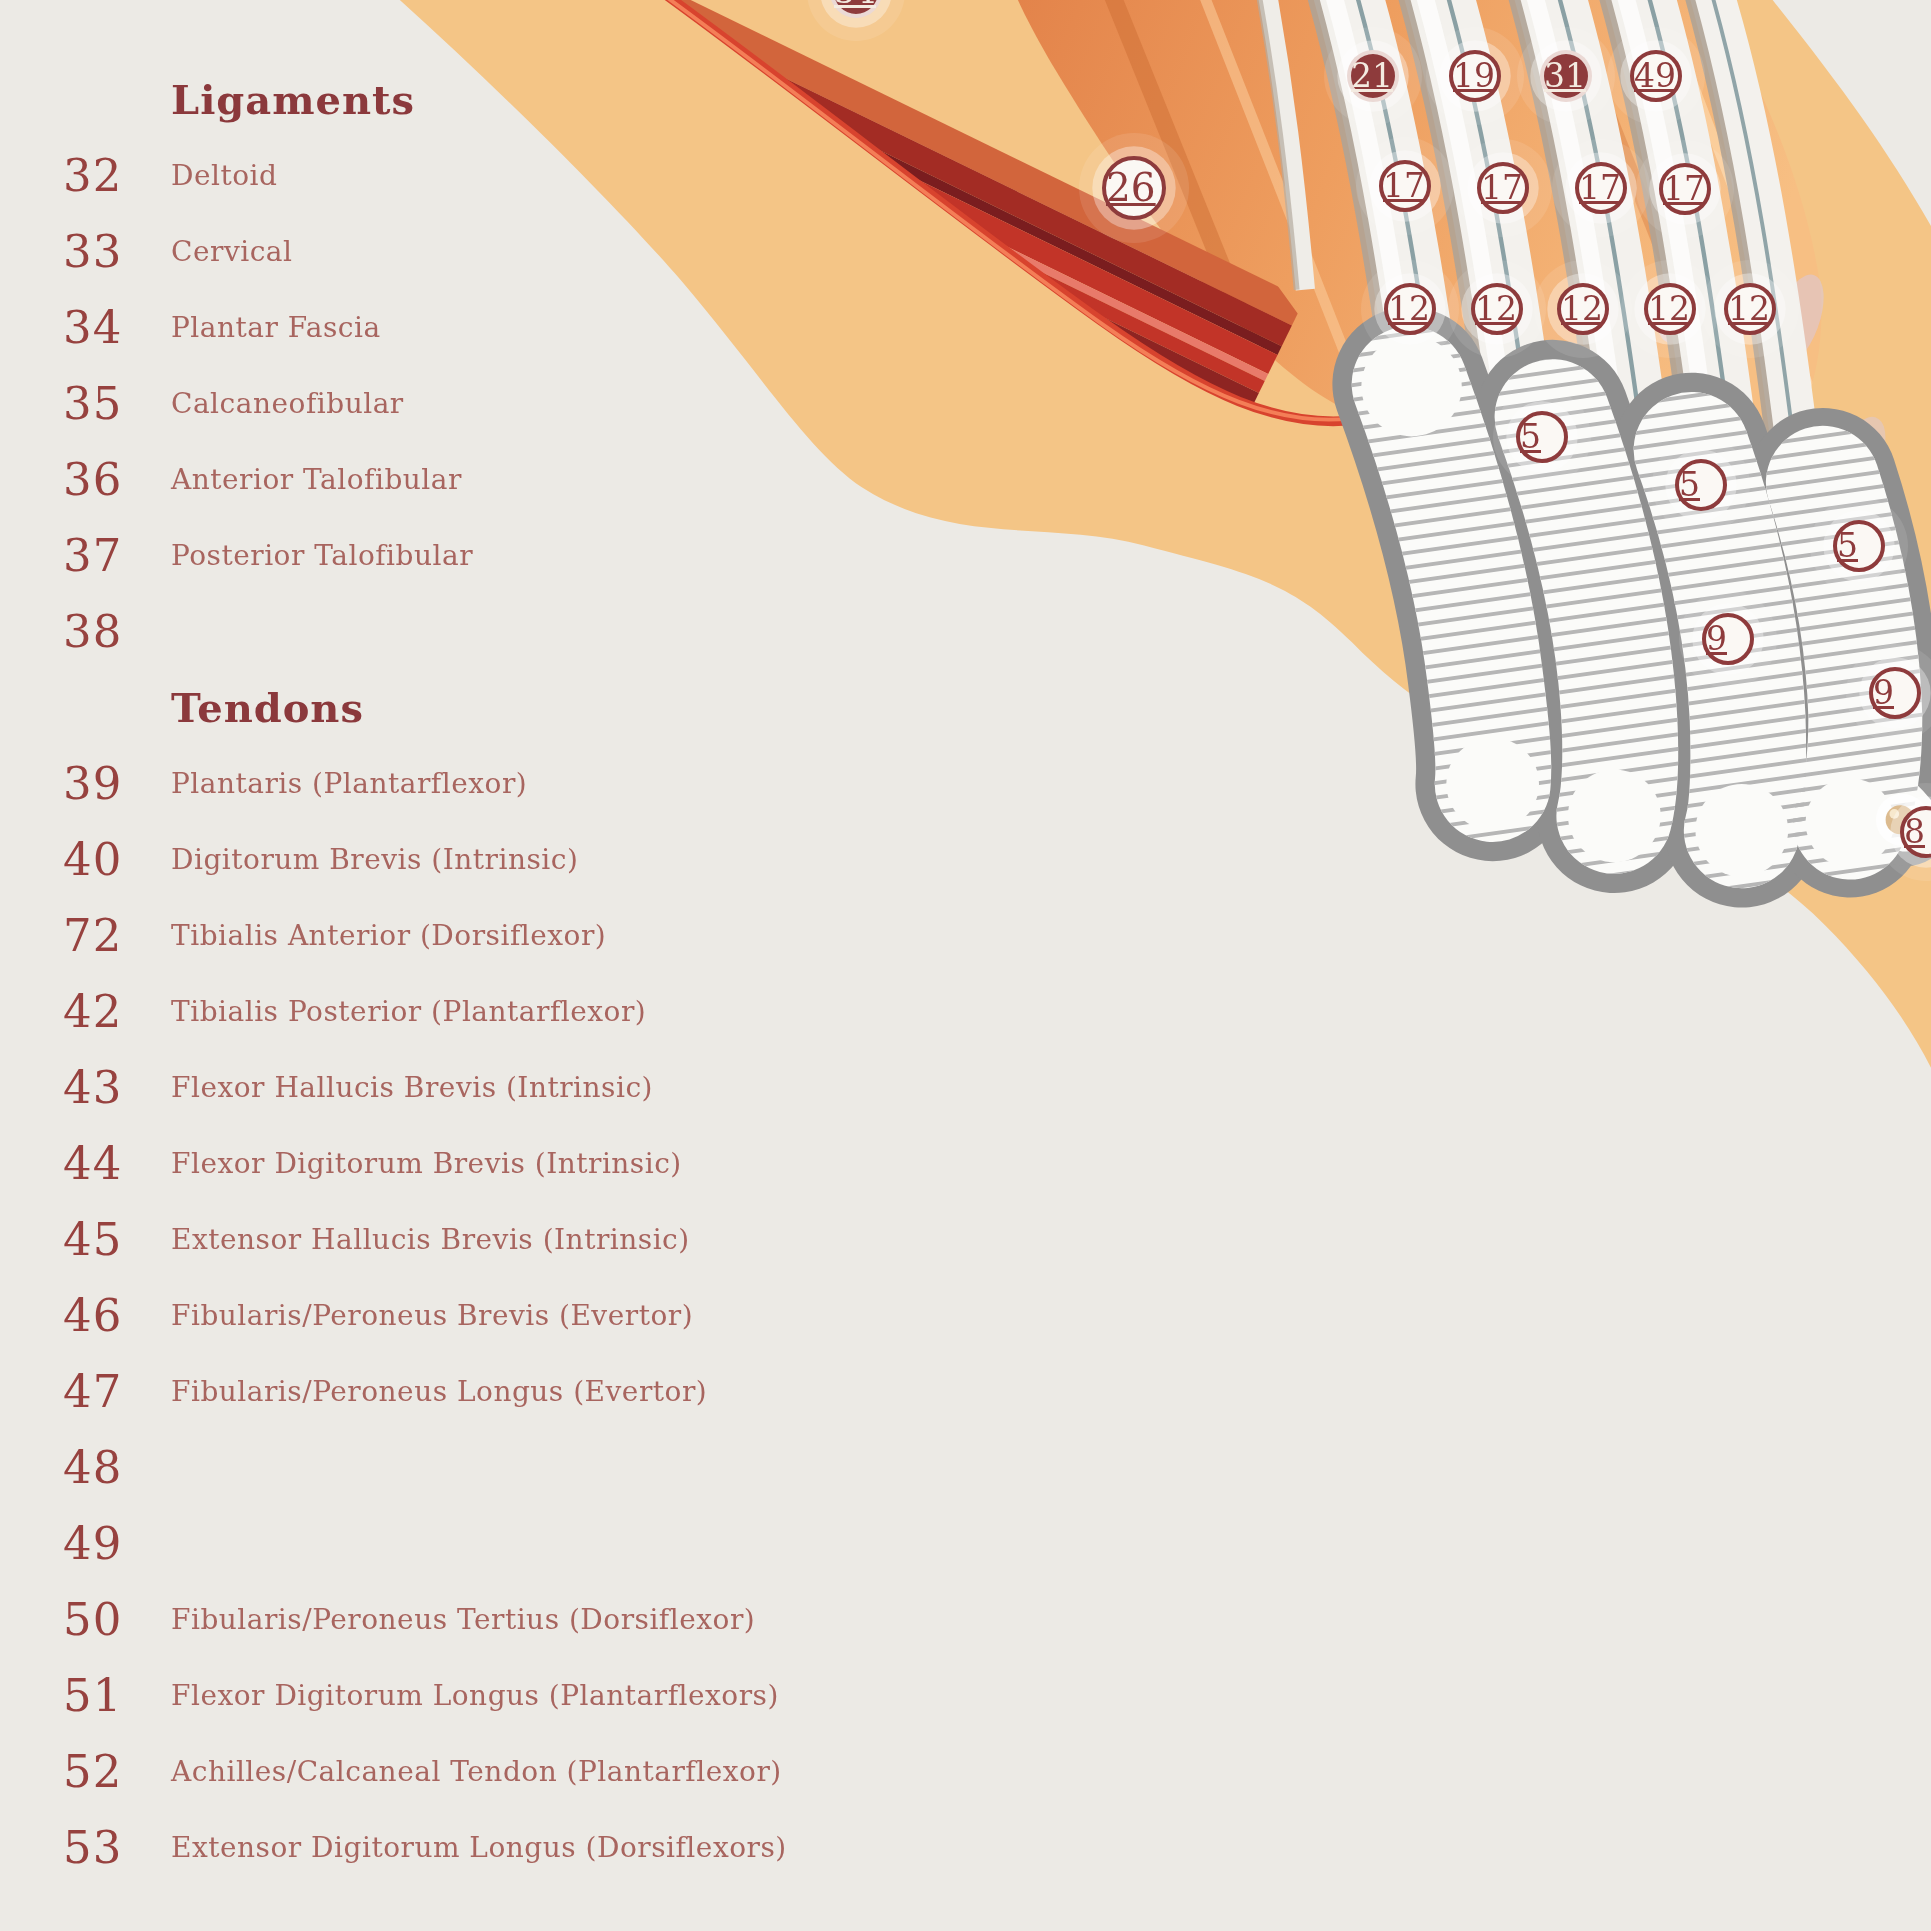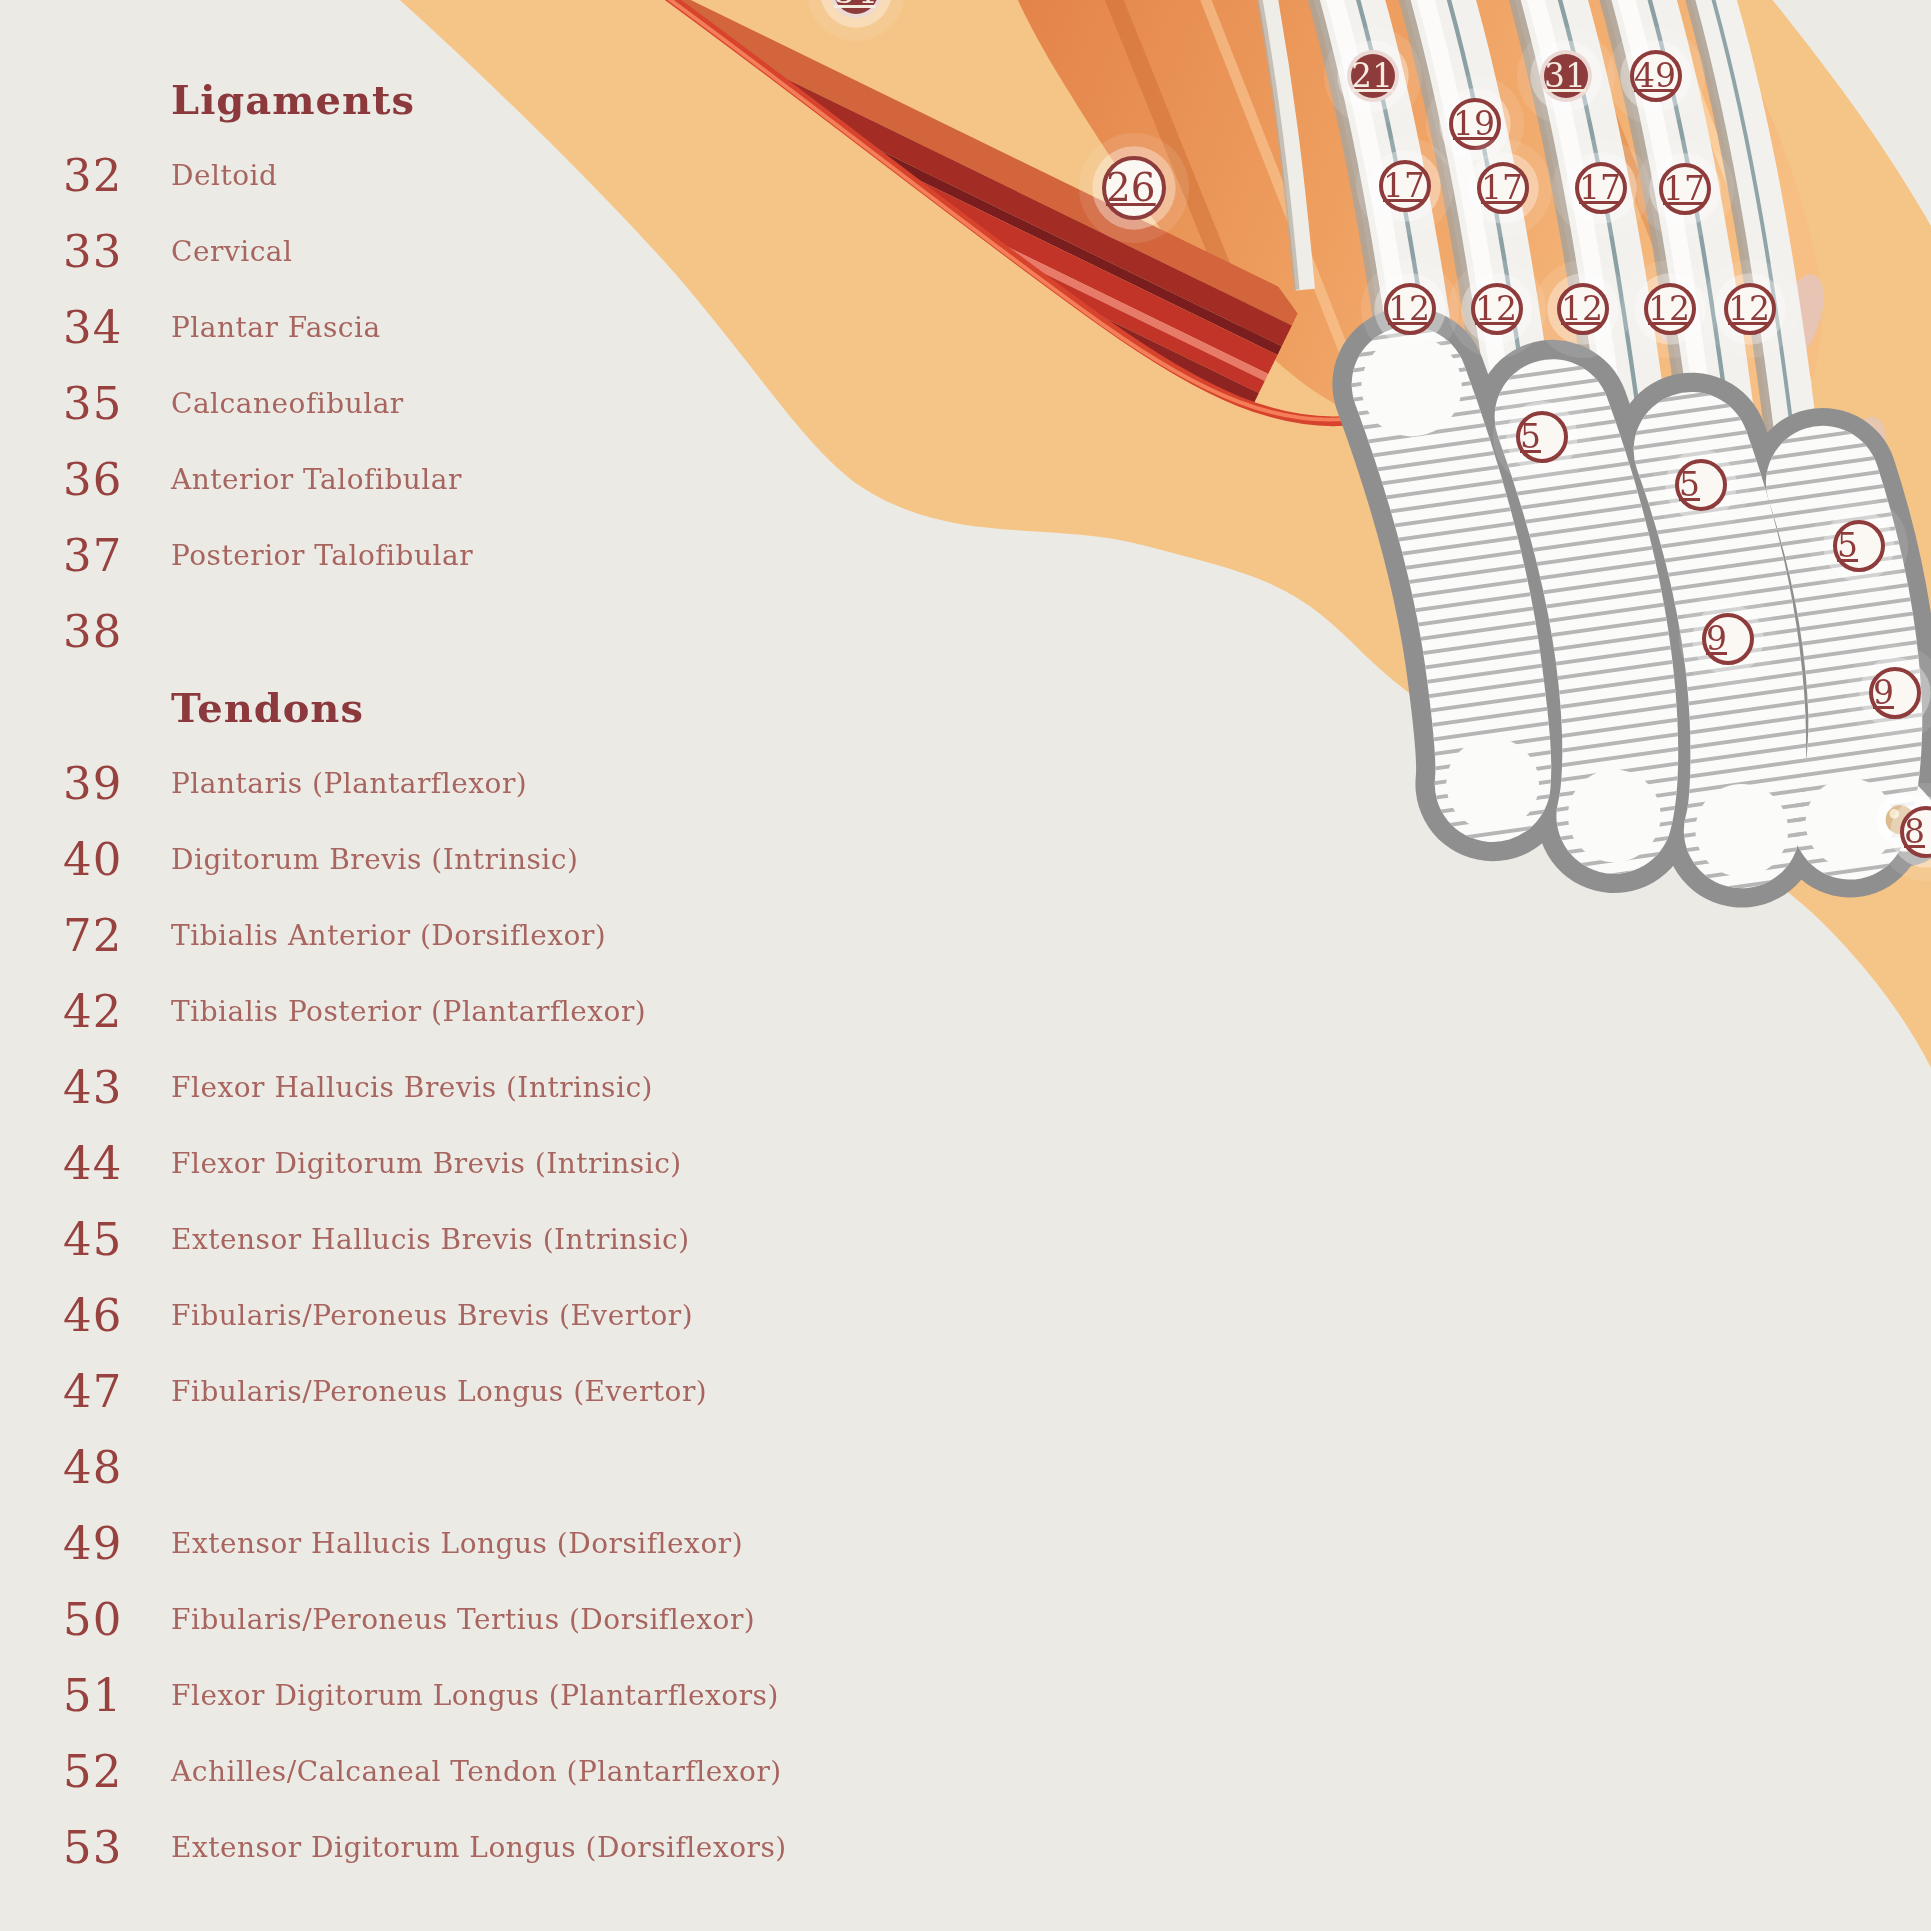--- a/index.html
+++ b/index.html
@@ -177,21 +177,21 @@
       <circle cx="1970" cy="849" r="27" fill="rgba(255,255,255,0.75)"></circle>
       <circle cx="1968" cy="849" r="15" fill="#D9B483"></circle>
       <circle cx="1962" cy="843" r="5" fill="#F6E6C8"></circle>
     </g>
   </svg>
 
   <div id="markers">
       <div class="marker filled" style="left: 856px; top: -7.7px;">34</div>
       <div class="marker large" style="left: 1134px; top: 188px;">26</div>
       <div class="marker filled" style="left: 1373px; top: 76px;">21</div>
-      <div class="marker" style="left: 1475px; top: 76px; margin-top: 48px;">19</div>
+      <div class="marker" style="left: 1475px; top: 76px;">19</div>
       <div class="marker filled" style="left: 1566px; top: 76px;">31</div>
       <div class="marker" style="left: 1656px; top: 76px;">49</div>
       <div class="marker" style="left: 1405px; top: 186px;">17</div>
       <div class="marker" style="left: 1503px; top: 188px;">17</div>
       <div class="marker" style="left: 1601px; top: 188px;">17</div>
       <div class="marker" style="left: 1685px; top: 189px;">17</div>
       <div class="marker" style="left: 1410px; top: 309px;">12</div>
       <div class="marker" style="left: 1497px; top: 309px;">12</div>
       <div class="marker" style="left: 1583px; top: 309px;">12</div>
       <div class="marker" style="left: 1670px; top: 309px;">12</div>
@@ -274,21 +274,20 @@
       </div>
       <div class="legend-row">
         <span class="legend-num">47</span>
         <span class="legend-label">Fibularis/Peroneus Longus (Evertor)</span>
       </div>
       <div class="legend-row">
         <span class="legend-num">48</span>
       </div>
       <div class="legend-row">
         <span class="legend-num">49</span>
-        <span class="legend-label">Extensor Hallucis Longus (Dorsiflexor)</span>
       </div>
       <div class="legend-row">
         <span class="legend-num">50</span>
         <span class="legend-label">Fibularis/Peroneus Tertius (Dorsiflexor)</span>
       </div>
       <div class="legend-row">
         <span class="legend-num">51</span>
         <span class="legend-label">Flexor Digitorum Longus (Plantarflexors)</span>
       </div>
       <div class="legend-row">

